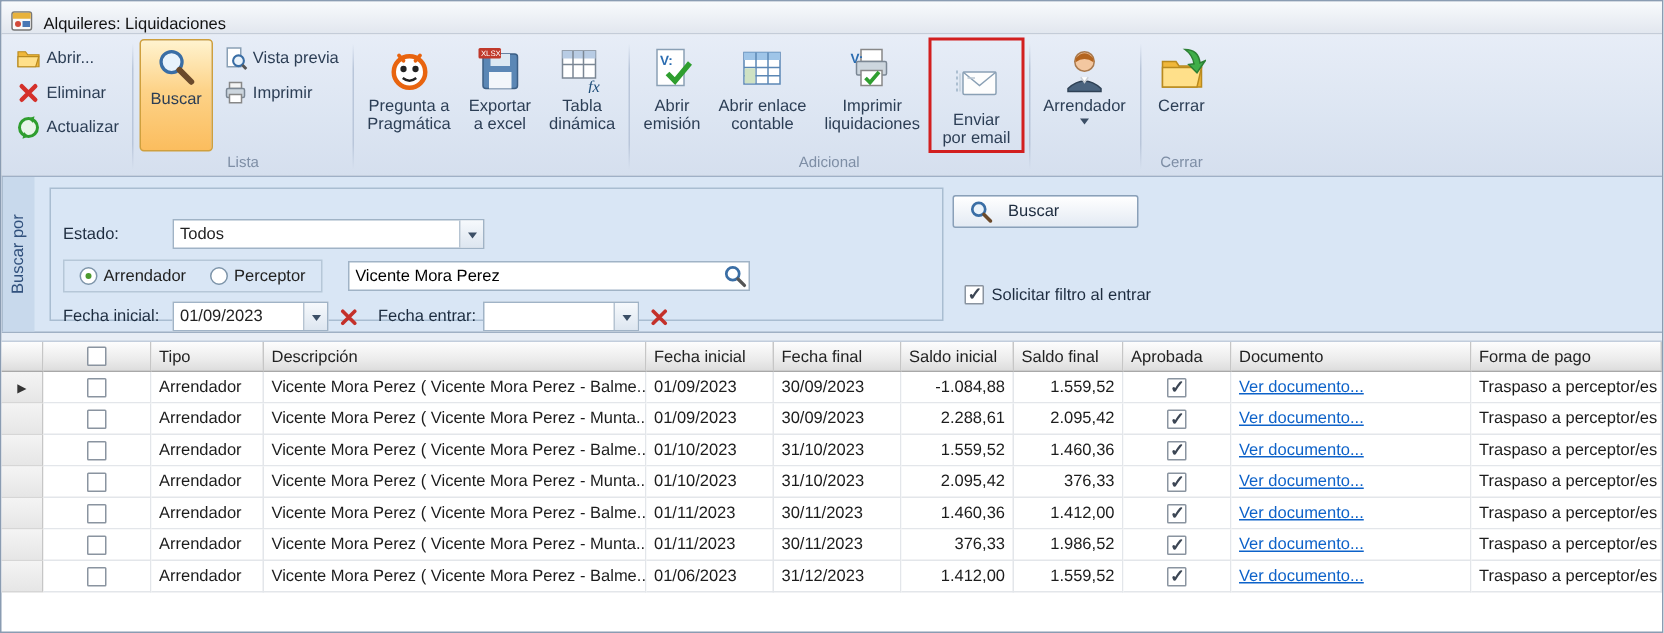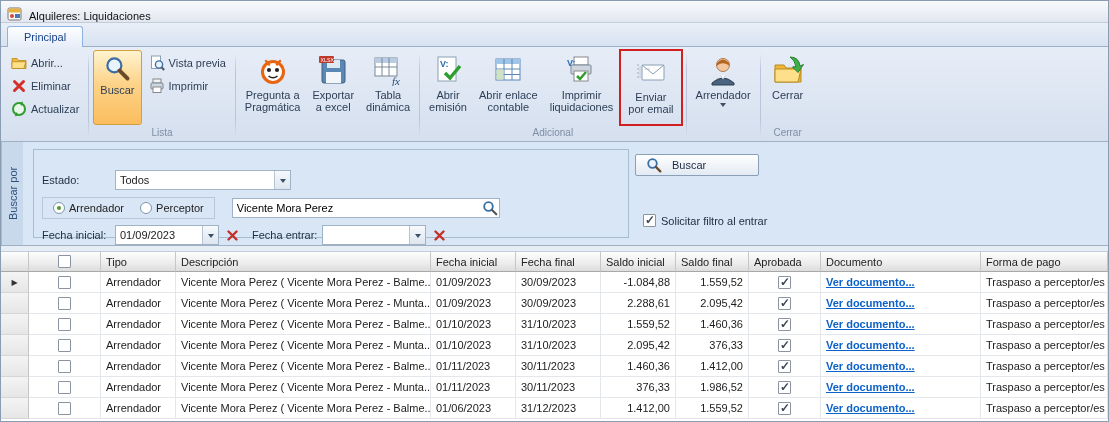--- a/index.html
+++ b/index.html
@@ -34,40 +34,40 @@
                color:#2c3e55; white-space:nowrap; cursor:default; }
   .big-btn { display:flex; flex-direction:column; align-items:center; justify-content:flex-start;
              padding:4px 5px 1px; border-radius:3px; text-align:center; color:#2c3e55;
              line-height:12px; min-width:46px; cursor:default; }
   .big-btn .bl { display:block; }
   .big-btn.selected { background:linear-gradient(#fff3cf,#fdd389 45%,#fbbd5e);
                       border:1px solid #cfa03e; padding:3px 6px 0; }
   .icn16 { width:16px; height:16px; display:inline-flex; flex:none; }
   .icn32 { width:32px; height:32px; display:inline-flex; margin-bottom:3px; }
   .icn28 { width:28px; height:28px; display:inline-flex; margin-bottom:2px; }
-  .annotation { border:2px solid #d21f1f; padding:1px 2px; margin:-1px; display:flex; }
+  .annotation { border:2px solid #d21f1f; padding:1px 2px; margin:-1px; display:flex;align-items:flex-end; }
   .dd-caret { width:0; height:0; border-left:3.5px solid transparent; border-right:3.5px solid transparent;
               border-top:4px solid #3c4f66; display:inline-block; margin-top:2px; }
 
   
   .filterbar { height:104px; background:#d9e6f5; border-bottom:1px solid #9fb0c4;
                display:flex; position:relative; }
   .vtab { width:22px; background:#c8d9ec; border-right:1px solid #aabccf; color:#31517d;
           writing-mode:vertical-rl; transform:rotate(180deg);
           display:flex; align-items:center; justify-content:center; font-size:11px; }
   .fbox { margin:7px 0 7px 10px; width:596px; border:1px solid #a9bdd1; padding:20px 8px;
           display:flex; flex-direction:column; gap:7px; }
   .frow { display:flex; align-items:center; gap:5px; height:21px; }
   .flabel { color:#1d2c3f; white-space:nowrap; }
   .w1 { width:68px; }
   .combo { display:flex; align-items:center; background:#fff; border:1px solid #a0b3c6; height:20px; }
   .combo .val { flex:1; padding:0 4px; white-space:nowrap; overflow:hidden; }
   .combo .dd { width:16px; align-self:stretch; display:flex; align-items:center; justify-content:center;
                background:linear-gradient(#f6f9fc,#dde6f0); border-left:1px solid #b6c4d2; }
-  .w-estado { width:176px; }
+  .w-estado { width:208px; }
   .w-date { width:104px; }
   .radiobox { display:flex; align-items:center; gap:16px; border:1px solid #b6c7d8;
               height:22px; padding:0 10px; margin-right:12px; }
   .rlabel { display:flex; align-items:center; gap:4px; }
   .radio { width:12px; height:12px; border-radius:50%; border:1px solid #7e95aa; background:#fff;
            position:relative; flex:none; }
   .radio.sel::after { content:""; position:absolute; inset:3px; border-radius:50%; background:#4d9a2d; }
   .searchwrap { position:relative; width:268px; }
   .tinput { width:100%; height:20px; border:1px solid #a0b3c6; padding:0 20px 0 4px;
             font:11px "Liberation Sans", sans-serif; background:#fff; }
@@ -95,42 +95,39 @@
   .g-data { height:21px; }
   .dcell { background:#fff; border-right:1px solid #e3e6ea; border-bottom:1px solid #e3e6ea;
            display:flex; align-items:center; padding:0 5px; white-space:nowrap; overflow:hidden;
            color:#1c1c1c; }
   .selcell { background:linear-gradient(#f4f4f4,#e6e6e6); border-right:1px solid #c6c6c6;
              border-bottom:1px solid #d6d6d6; display:flex; align-items:center; justify-content:center; }
   .selcell .cur-arrow { display:none; font-size:8px; color:#333; }
   .selcell.current .cur-arrow { display:block; }
   .cbcell { justify-content:center; }
   .num { justify-content:flex-end; }
-  .doclink { color:#0d62c9; text-decoration:underline; cursor:pointer;font-weight:bold; }
+  .doclink { color:#0d62c9; text-decoration:underline; cursor:pointer; }
 </style>
 </head>
 <body>
 
 <div class="window">
 
   <div class="titlebar">
     <span class="icn16">
       <svg viewBox="0 0 16 16">
           <rect x="1" y="2" width="13" height="12" rx="1.5" fill="#fafafa" stroke="#777"></rect>
           <rect x="1.5" y="2.5" width="12" height="4" fill="#e8b23c"></rect>
           <circle cx="5" cy="10" r="2" fill="#d24a3a"></circle>
           <rect x="8" y="8" width="5" height="4" fill="#4a78b5"></rect>
         </svg>
     </span>
     <span class="ttl">Alquileres: Liquidaciones</span>
   </div>
 
-  <div class="tabstrip">
-    <div class="tab">Principal</div>
-  </div>
 
   <div class="ribbon">
 
     <div class="rgroup">
       <div class="rgroup-content">
         <div class="small-col">
           <div class="small-btn">
             <span class="icn16">
               <svg viewBox="0 0 16 16">
                   <path d="M1 3.5h5l1.5 2H15v8H1z" fill="#f0b73a" stroke="#b98a1e" stroke-width=".8"></path>

